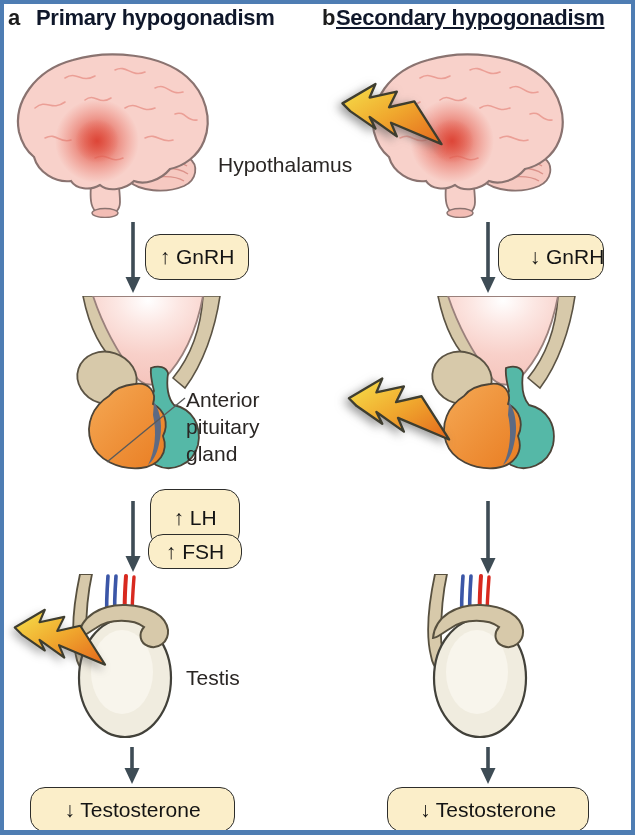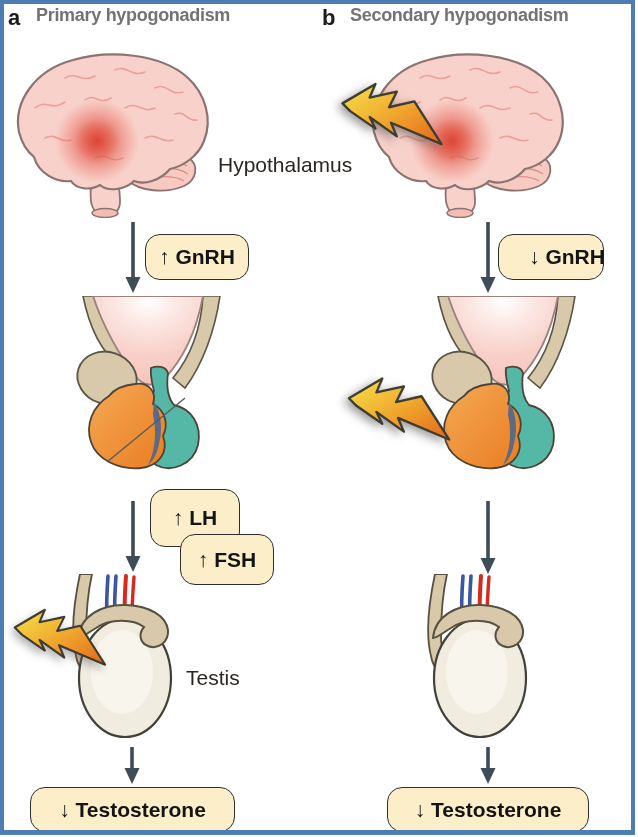--- a/index.html
+++ b/index.html
@@ -9,30 +9,30 @@
   }
   .border-overlay{
     position:absolute;left:0;top:0;right:3px;bottom:2px;
     border:4px solid #4e7db3;border-bottom-width:5px;
     pointer-events:none;z-index:50;
   }
   .panel-letter{
     position:absolute;top:5px;font-size:22px;font-weight:bold;color:#1c1c1c;
   }
   .panel-title{
-    position:absolute;top:5px;font-size:18px;font-weight:bold;color:#737373;
+    position:absolute;top:5px;font-size:22px;font-weight:bold;color:#0f172a;
     white-space:nowrap;letter-spacing:-0.3px;
   }
   .label{
     position:absolute;font-size:21px;color:#2a2624;line-height:27px;
   }
   .badge{
     position:absolute;display:flex;align-items:center;justify-content:center;
     background:#fbeec9;border:1.6px solid #2d2d2b;border-radius:15px;
-    font-weight:bold;font-size:21px;color:#141414;box-sizing:border-box;
+    font-weight:normal;font-size:21px;color:#141414;box-sizing:border-box;
     white-space:nowrap;z-index:10;
   }
   .illus{position:absolute;}
   .arrow-svg{position:absolute;z-index:5;}
   .bolt{position:absolute;z-index:20;}
   .bolt-shadow-strong{filter:drop-shadow(-4px 3px 5px rgba(90,90,90,0.6));}
   .bolt-shadow-soft{filter:drop-shadow(-3px 4px 4px rgba(90,90,90,0.45));}
   .pointer-line{position:absolute;z-index:6;}
 </style>
 </head>
@@ -133,37 +133,37 @@
 
   <svg class="pointer-line" style="left:100px;top:390px;" width="92" height="78">
     <line x1="85" y1="8" x2="7" y2="72" stroke="#5a5a5a" stroke-width="1.4"></line>
   </svg>
 
   <svg class="arrow-svg" style="left:123px;top:501px;" width="20" height="71">
     <line x1="10" y1="0" x2="10" y2="57" stroke="#3e4c55" stroke-width="3.6"></line>
     <polygon points="2.5,55 17.5,55 10,71" fill="#3e4c55"></polygon>
   </svg>
   <div class="badge" style="left:150px;top:489px;width:90px;height:58px;">↑ LH</div>
-  <div class="badge" style="left:148px;top:534px;width:94px;height:51px;margin-left:32px;">↑ FSH</div>
+  <div class="badge" style="left:148px;top:534px;width:94px;height:35px;">↑ FSH</div>
 
   <svg class="illus" style="left:22px;top:574px;" width="170" height="178">
     <use href="#sym-testis"></use>
   </svg>
   <svg class="bolt bolt-shadow-soft" style="left:8px;top:608px;" width="102" height="62" viewBox="0 0 112 70">
     <use href="#sym-bolt"></use>
   </svg>
 
   <svg class="arrow-svg" style="left:122px;top:747px;" width="20" height="37">
     <line x1="10" y1="0" x2="10" y2="23" stroke="#3e4c55" stroke-width="3.6"></line>
     <polygon points="2.5,21 17.5,21 10,37" fill="#3e4c55"></polygon>
   </svg>
   <div class="badge" style="left:30px;top:787px;width:205px;height:45px;">↓ Testosterone</div>
 
   <span class="panel-letter" style="left:322px;">b</span>
-  <span class="panel-title" style="left:350px;">Secondary hypogonadism</span>
+  <span class="panel-title" style="left:336px;text-decoration:underline;">Secondary hypogonadism</span>
 
   <svg class="illus" style="left:360px;top:48px;" width="215" height="170">
     <use href="#sym-brain"></use>
   </svg>
   <svg class="bolt bolt-shadow-strong" style="left:336px;top:82px;" width="110" height="68" viewBox="0 0 112 70">
     <use href="#sym-bolt"></use>
   </svg>
 
   <svg class="arrow-svg" style="left:478px;top:222px;" width="20" height="71">
     <line x1="10" y1="0" x2="10" y2="57" stroke="#3e4c55" stroke-width="3.6"></line>
@@ -187,16 +187,17 @@
     <use href="#sym-testis"></use>
   </svg>
 
   <svg class="arrow-svg" style="left:478px;top:747px;" width="20" height="37">
     <line x1="10" y1="0" x2="10" y2="23" stroke="#3e4c55" stroke-width="3.6"></line>
     <polygon points="2.5,21 17.5,21 10,37" fill="#3e4c55"></polygon>
   </svg>
   <div class="badge" style="left:387px;top:787px;width:202px;height:45px;">↓ Testosterone</div>
 
   <span class="label" style="left:218px;top:151px;">Hypothalamus</span>
+  <span class="label" style="left:186px;top:386px;width:110px;">Anterior pituitary gland</span>
   <span class="label" style="left:186px;top:664px;">Testis</span>
 
   <div class="border-overlay"></div>
 </div>
 
 </body></html>

